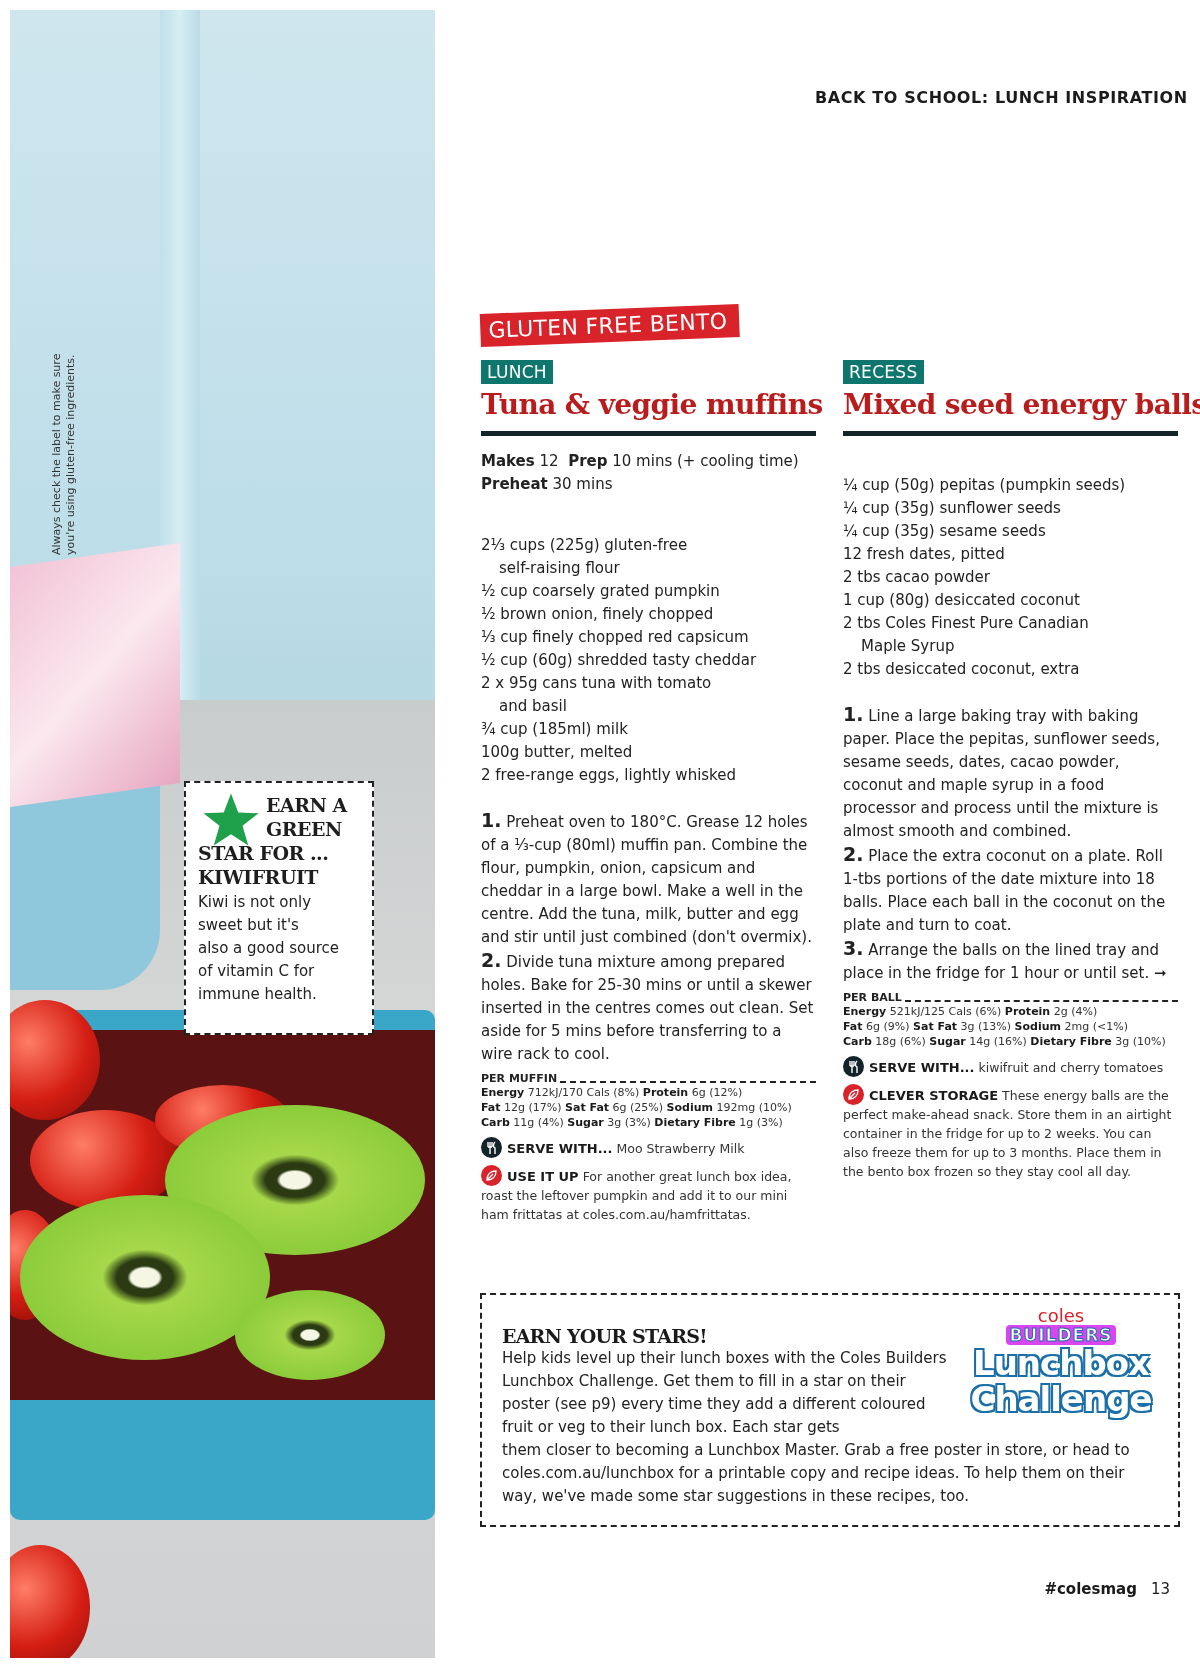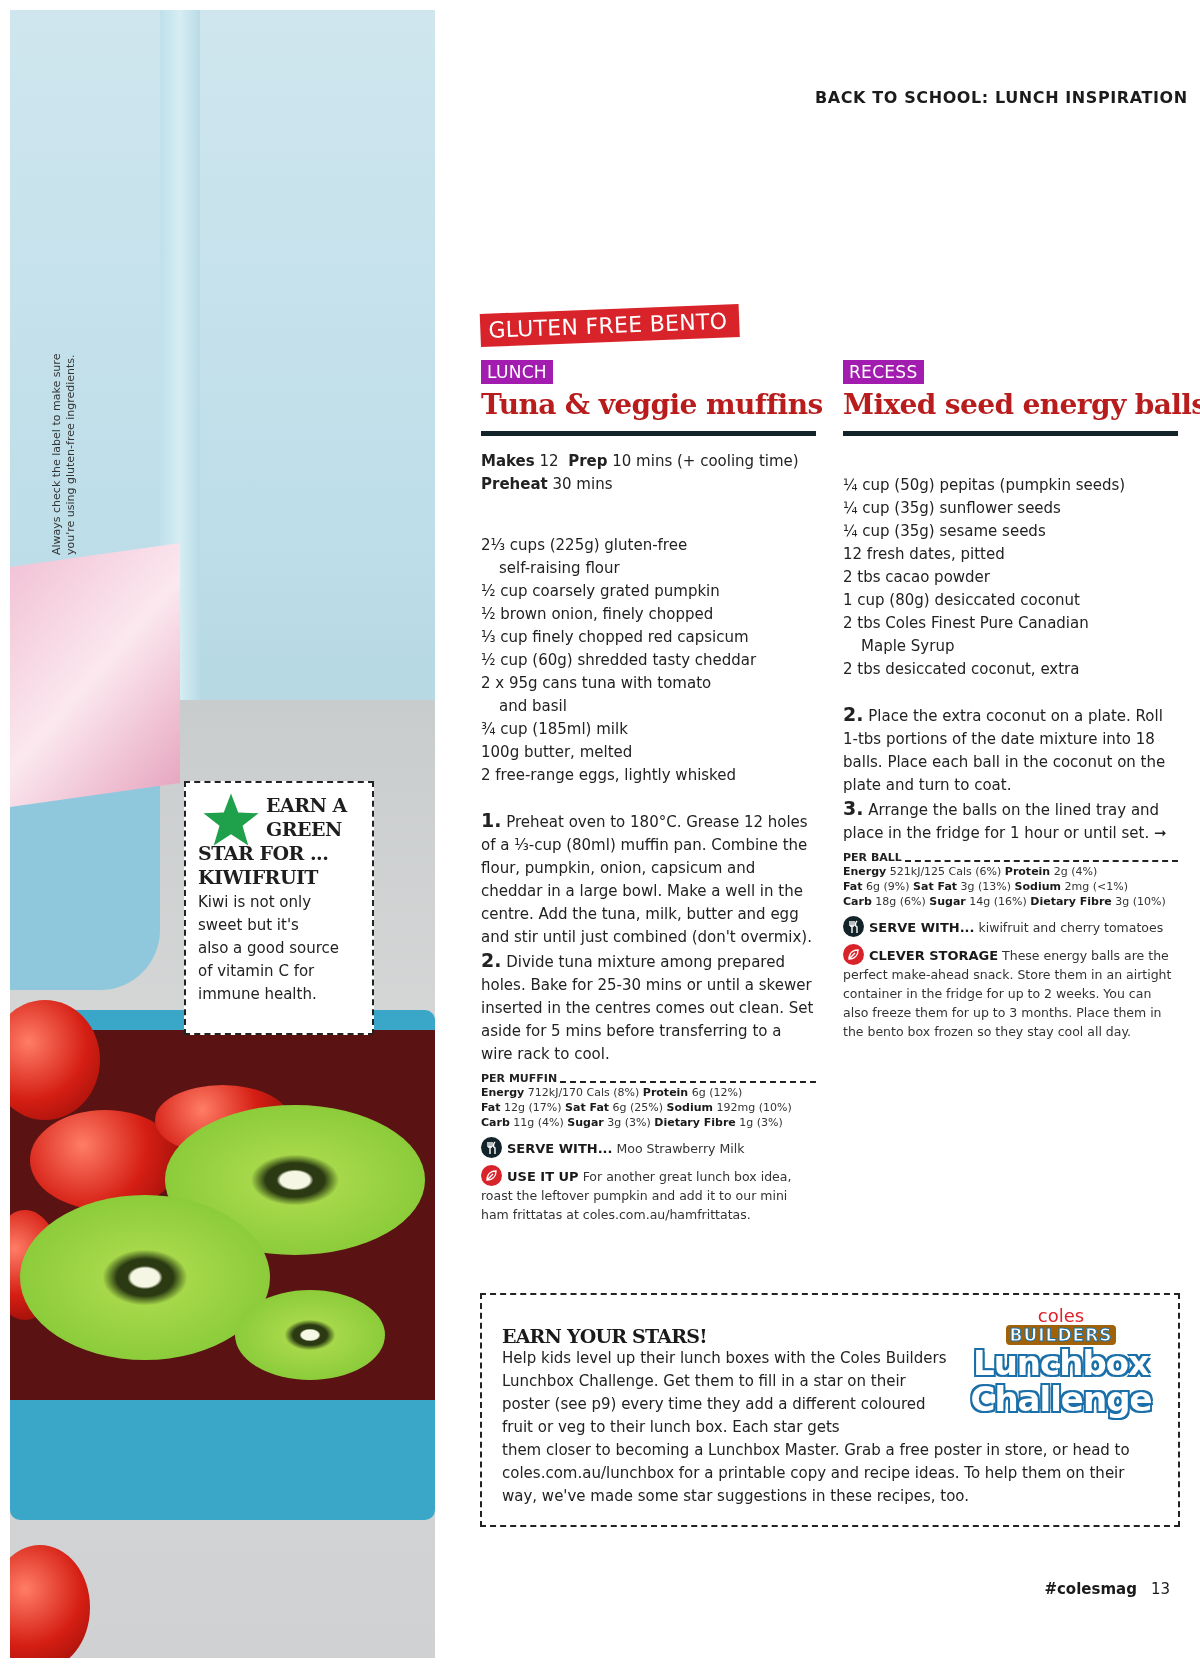--- a/index.html
+++ b/index.html
@@ -27,21 +27,21 @@
   .kiwi-box .star { position:absolute; left:14px; top:8px; width:62px; height:60px; }
   .kiwi-box .kb-title { font-family:"DejaVu Serif", serif; font-weight:bold; font-size:19px; line-height:24px; color:#1e1e1e; letter-spacing:-0.5px; }
   .kiwi-box .kb-t1 { padding-left:68px; }
   .kiwi-box .kb-body { font-size:15px; line-height:23px; color:#222; margin-top:2px; }
 
   
   .running-head { left:815px; top:88px; font-size:16px; font-weight:bold; letter-spacing:0.6px; color:#1b1b1b; }
   .banner { left:481px; top:314px; background:#d9232a; color:#fff; font-size:22px; padding:4px 12px 4px 8px;
             transform:rotate(-2.2deg); transform-origin:left bottom; letter-spacing:0.3px; }
   .col { width:335px; }
-  .tag { display:inline-block; background:#a21caf; color:#fff; font-size:17px; padding:2px 6px; letter-spacing:0.3px; }
+  .tag { display:inline-block; background:#0f766e; color:#fff; font-size:17px; padding:2px 6px; letter-spacing:0.3px; }
   .recipe-title { font-family:"DejaVu Serif", serif; font-weight:bold; font-size:28px; color:#b91c1c; margin-top:4px; letter-spacing:-0.6px; white-space:nowrap; }
   .rule { height:5px; background:#13232a; margin-top:10px; }
   .meta { font-size:15px; line-height:23px; margin-top:14px; color:#222; }
   .meta b { font-weight:bold; }
   .ingredients { font-size:15px; line-height:23px; margin-top:38px; color:#222; }
   .ingredients .indent { padding-left:18px; }
   .method { font-size:15px; line-height:23px; margin-top:22px; color:#222; }
   .method .step-num { font-weight:bold; font-size:19px; }
   .nutri-head { font-size:11px; font-weight:bold; margin-top:6px; display:flex; align-items:center; }
   .nutri-head .dash { flex:1; border-bottom:2px dashed #222; margin-left:3px; height:6px; }
@@ -52,21 +52,21 @@
   .tip .icon.dark { background:#13232a; }
   .tip .icon.red { background:#d9232a; }
   .tip .lbl { font-weight:bold; color:#1a1a1a; font-size:13px; }
 
   .stars-box { left:480px; top:1293px; width:700px; height:234px; border:2px dashed #222; box-sizing:border-box; padding:22px 20px 0 20px; }
   .stars-box .sb-title { font-family:"DejaVu Serif", serif; font-weight:bold; font-size:19px; letter-spacing:-0.8px; color:#1a1a1a; margin-top:8px; }
   .stars-box .sb-body { font-size:15px; line-height:23px; color:#222; width:640px; }
   .stars-box .sb-body .wrap { display:block; width:445px; }
   .logo { right:22px; top:12px; width:190px; text-align:center; }
   .logo .coles { color:#e01e26; font-size:18px; line-height:18px; }
-  .logo .builders { color:#fff; font-weight:bold; font-size:17px; letter-spacing:1px; -webkit-text-stroke:1px #1b6fa8; background:#a16207; display:inline-block; padding:0 4px; border-radius:4px; }
+  .logo .builders { color:#fff; font-weight:bold; font-size:17px; letter-spacing:1px; -webkit-text-stroke:1px #1b6fa8; background:#d946ef; display:inline-block; padding:0 4px; border-radius:4px; }
   .logo .lb { color:#fff; font-weight:bold; font-size:34px; line-height:36px; text-shadow:0 0 0 #1b6fa8, 2px 2px 0 #1b6fa8, -2px -2px 0 #1b6fa8, 2px -2px 0 #1b6fa8, -2px 2px 0 #1b6fa8; letter-spacing:-1px; }
 
   .footer { right:30px; top:1580px; font-size:15px; color:#1a1a1a; }
   .footer .tagline { font-weight:bold; margin-right:14px; }
 </style>
 </head>
 <body>
 
 <div class="abs photo">
   <div class="abs wall-seam"></div>
@@ -166,20 +166,21 @@
     <div>¼ cup (35g) sunflower seeds</div>
     <div>¼ cup (35g) sesame seeds</div>
     <div>12 fresh dates, pitted</div>
     <div>2 tbs cacao powder</div>
     <div>1 cup (80g) desiccated coconut</div>
     <div>2 tbs Coles Finest Pure Canadian</div>
     <div class="indent">Maple Syrup</div>
     <div>2 tbs desiccated coconut, extra</div>
   </div>
   <div class="method">
+    <div><span class="step-num">1.</span> <span>Line a large baking tray with baking paper. Place the pepitas, sunflower seeds, sesame seeds, dates, cacao powder, coconut and maple syrup in a food processor and process until the mixture is almost smooth and combined.</span></div>
     <div><span class="step-num">2.</span> <span>Place the extra coconut on a plate. Roll 1-tbs portions of the date mixture into 18 balls. Place each ball in the coconut on the plate and turn to coat.</span></div>
     <div><span class="step-num">3.</span> <span>Arrange the balls on the lined tray and place in the fridge for 1 hour or until set. ➞</span></div>
   </div>
   <div class="nutri-head">
       <span>PER BALL</span>
       <span class="dash"></span>
     </div>
   <div class="nutri">
     <div><b>Energy</b> <span>521kJ/125 Cals (6%)</span> <b>Protein</b> <span>2g (4%)</span></div>
     <div><b>Fat</b> <span>6g (9%)</span> <b>Sat Fat</b> <span>3g (13%)</span> <b>Sodium</b> <span>2mg (&lt;1%)</span></div>

